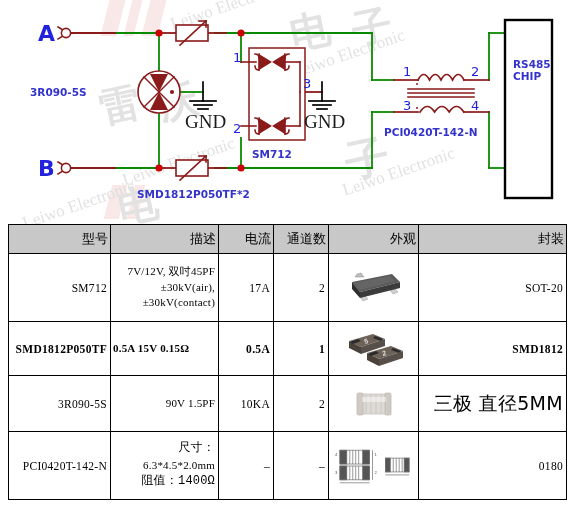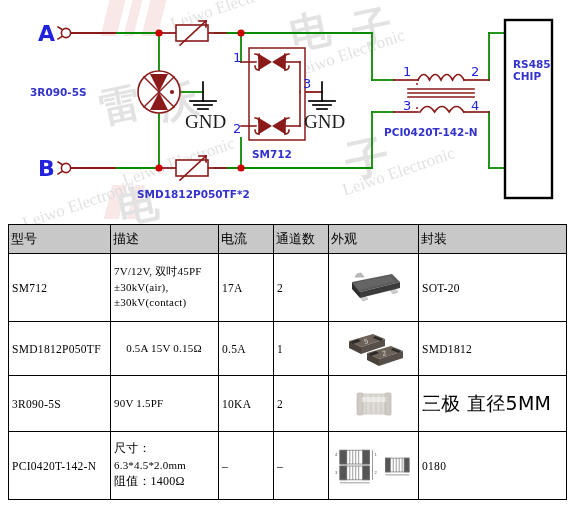--- a/index.html
+++ b/index.html
@@ -27,38 +27,38 @@
   
   #tbl-wrap{position:absolute;left:8px;top:224px;width:558px;}
   table.parts{
     border-collapse:collapse;
     width:558px;
     table-layout:fixed;
     font-family:"Liberation Serif",serif;
   }
   table.parts th,table.parts td{
     border:1px solid #000;
-    text-align:left;
+    text-align:right;
     vertical-align:middle;
     padding:2px 3px;
   }
   table.parts thead th{
     background:#c8c8c8;
     font-family:"DejaVu Sans",sans-serif;
     font-size:13px;
     font-weight:normal;
     height:26px;
     padding:1px 2px;
   }
   td.model{font-size:11.5px;letter-spacing:.3px;}
   td.desc{font-size:11px;text-align:left;padding-left:7px;line-height:1.45;letter-spacing:.2px;}
   td.num{font-size:11.5px;letter-spacing:.3px;margin-left:28px;}
   td.pkg{font-size:11.5px;letter-spacing:.3px;}
   .pkg-cn{font-family:"DejaVu Sans",sans-serif;font-size:19px;}
-  .desc .cnb{font-family:Liberation Serif, serif;font-size:12px;}
+  .desc .cnb{font-family:Liberation Mono, monospace;font-size:12px;}
 
   td.appear{padding:3px 0;}
   .appear-box{width:100%;height:100%;display:flex;align-items:center;justify-content:center;}
 
   
   col.c0{width:102px;} col.c1{width:108px;} col.c2{width:55px;}
   col.c3{width:55px;} col.c4{width:90px;} col.c5{width:148px;}
 </style>
 </head>
 <body>
@@ -312,23 +312,23 @@
                   <polygon points="14,17 22,27 22,33 14,24" fill="#2e2e2e"></polygon>
                   <polygon points="22,27 62,17 62,23 22,33" fill="#3b3b3b"></polygon>
                   <polygon points="16,18 52,11 57,16 22,25" fill="#6b6b6b" opacity=".65"></polygon>
                 </g>
               </svg>
             </div>
           </td>
           <td class="pkg">SOT-20</td>
         </tr>
 
-        <tr style="height:54px;">
+        <tr style="height:54px;font-weight:bold;">
           <td class="model">SMD1812P050TF</td>
-          <td class="desc" style="text-align:center;padding-left:2px;">
+          <td class="desc" style="text-align:left;padding-left:2px;">
             <div><span>0.5A 15V 0.15Ω</span></div>
           </td>
           <td class="num">0.5A</td>
           <td class="num">1</td>
           <td class="appear">
             <div class="appear-box">
               <svg width="74" height="44" viewBox="0 0 74 44">
                 <g>
                   <polygon points="12,14 36,7 48,12 24,20" fill="#6d6258"></polygon>
                   <polygon points="12,14 24,20 24,27 12,21" fill="#4a423a"></polygon>

